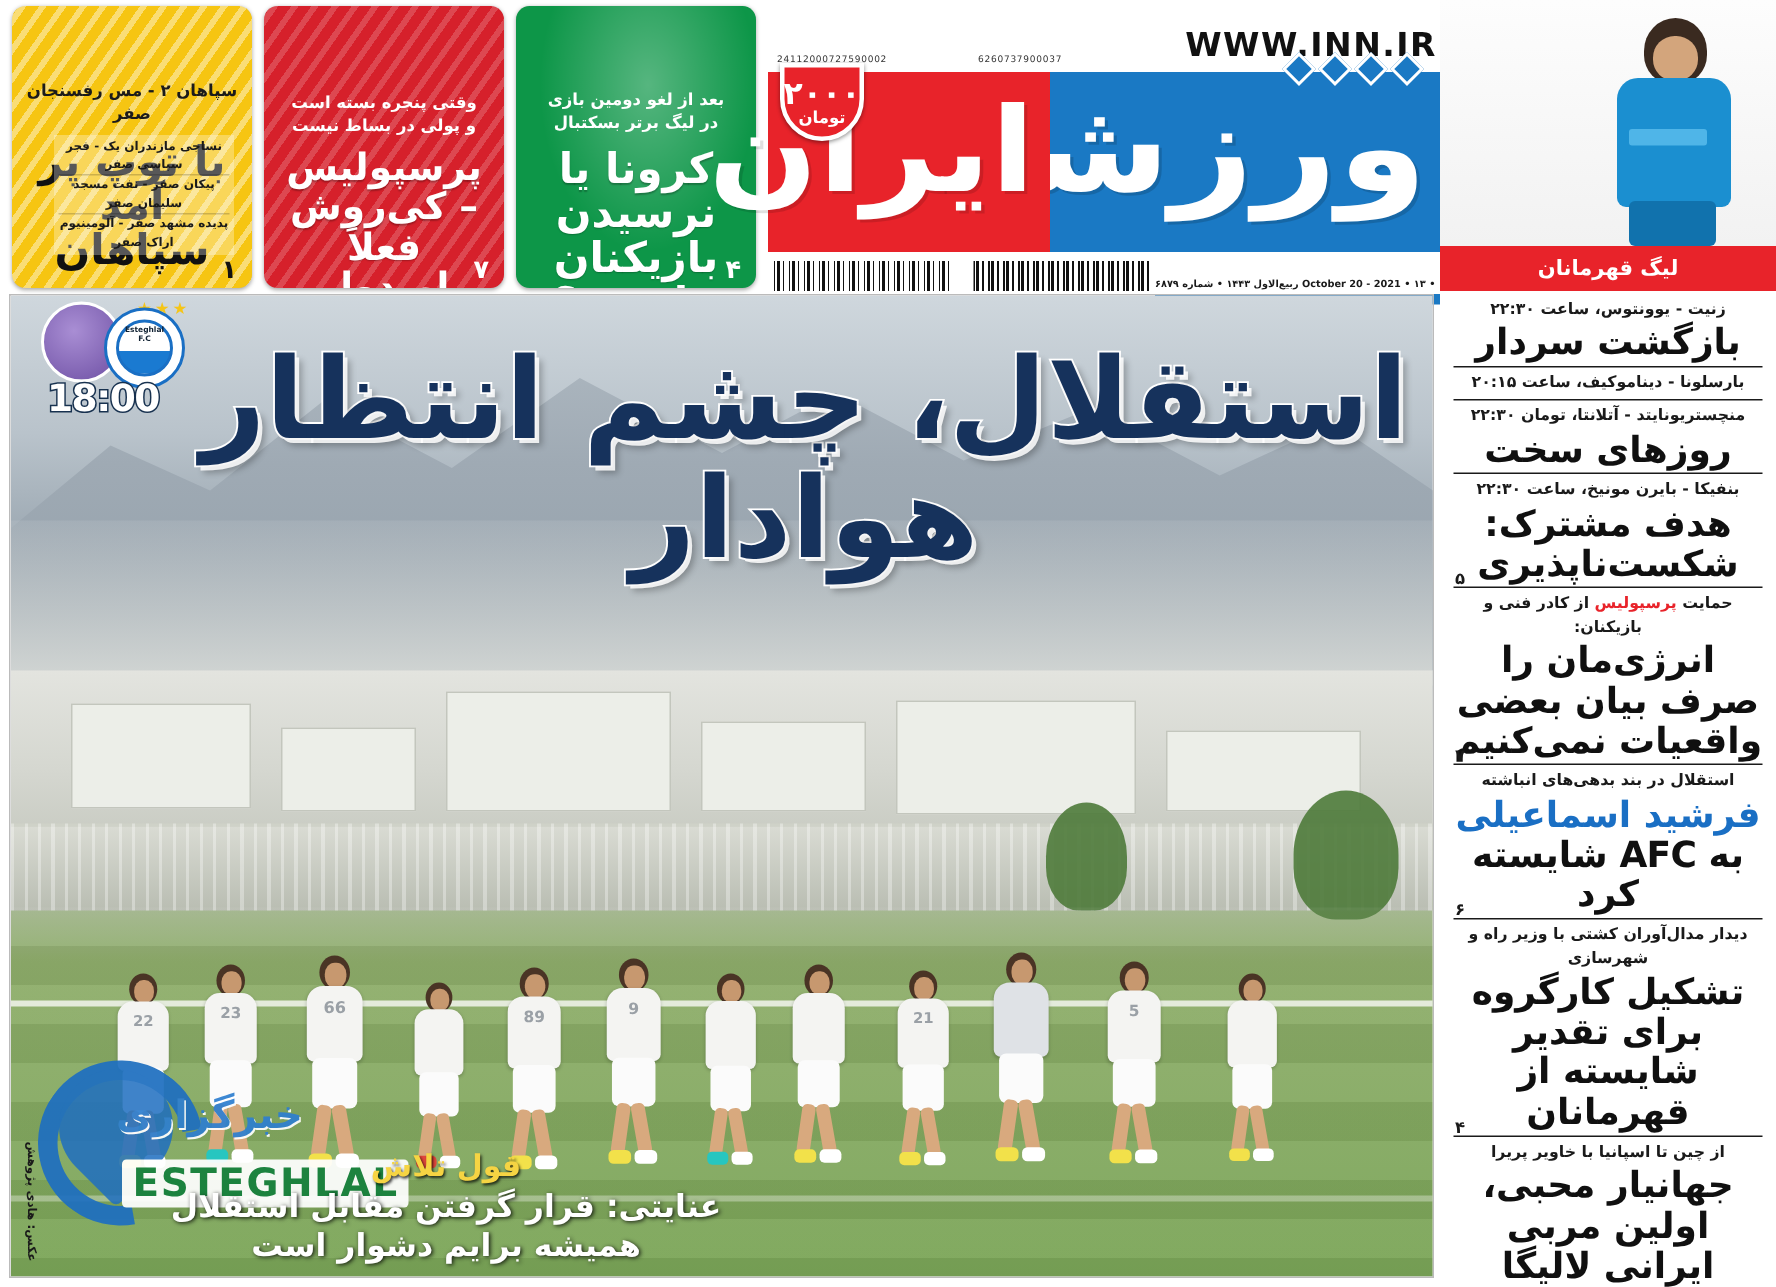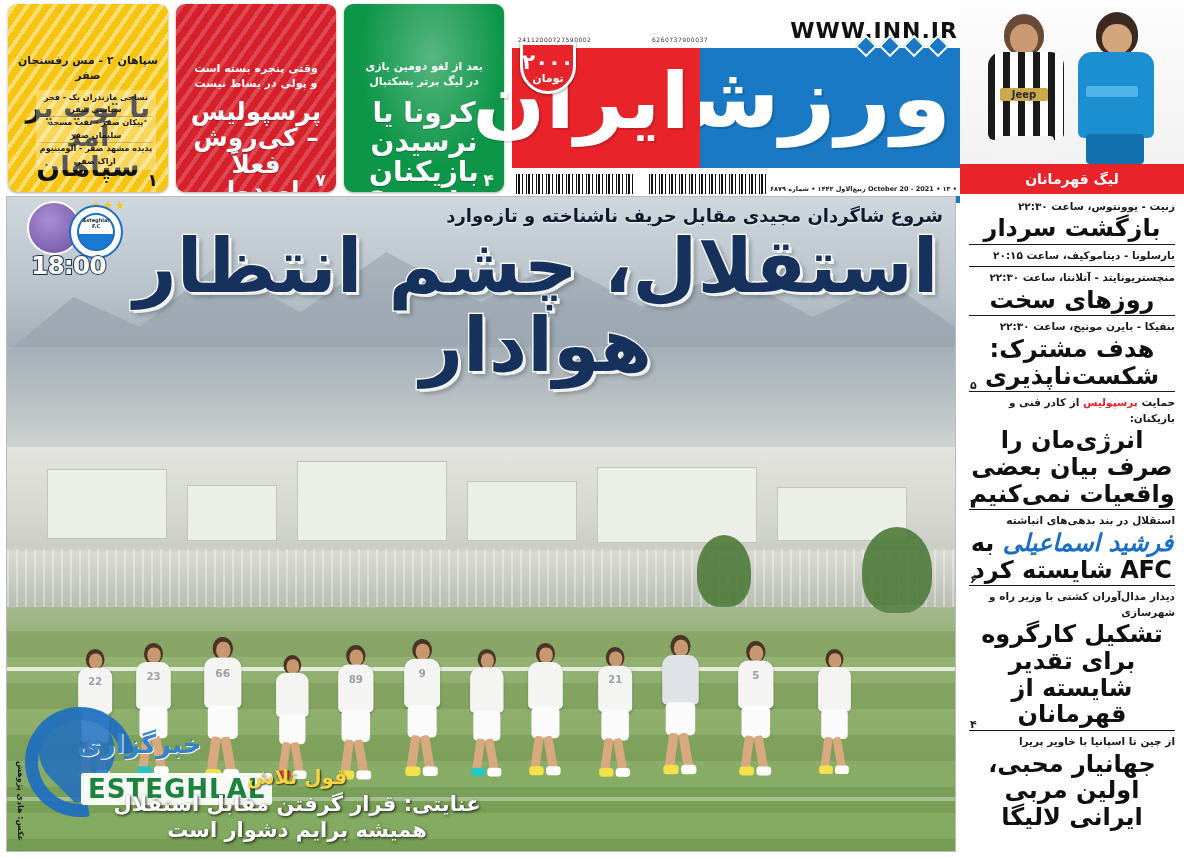--- a/index.html
+++ b/index.html
@@ -114,26 +114,26 @@
      border-radius:2px; }
   .pl-b .shorts { position:absolute; left:12px; top:122px; width:58px; height:30px; background:#1172ad;
      border-radius:4px; }
 
   .cl-banner { width:224px; height:30px; background:#e8232a; color:#fff; font-size:14px;
      font-weight:bold; display:flex; align-items:center; justify-content:center; }
 
   .side-list { padding:2px 9px 0 9px; }
   .side-item { border-bottom:1.6px solid #1a1a1a; padding:3px 0 2px 0; position:relative; }
   .side-item:last-of-type { border-bottom:none; }
-  .side-kicker { font-size:10.5px; color:#1a1a1a; font-weight:bold; 
+  .side-kicker { font-size:10.5px; color:#1a1a1a; font-weight:bold; text-align:center;
      line-height:1.45; margin-bottom:1px; }
   .side-kicker .hl { color:#e8232a; }
   .side-title { font-size:24px; font-weight:bold; color:#101010; text-align:center;
      line-height:1.12; letter-spacing:-.5px; }
-  .side-title .blue { color:#1a6fc4;font-style:italic; }
+  .side-title .blue { color:#1a6fc4; }
   .side-pg { position:absolute; left:1px; bottom:-1px; font-size:11px; font-weight:bold; color:#1a1a1a; }
 
   
   .hero { position:absolute; left:6px; top:196px; width:950px; height:656px; overflow:hidden;
           border:1px solid #bbb; }
   .sky { position:absolute; inset:0;
      background:linear-gradient(180deg,#cfd7dd 0%,#b9c3cb 14%,#9aa6b0 26%,#8e99a3 36%,#cfd2cf 46%,#d7d9d2 52%,#a9b79b 60%,#8fae6b 68%,#7aa557 100%); }
   .mountains { position:absolute; left:0; top:0; width:100%; height:250px;
      background:linear-gradient(180deg,#b2bcc4 0%,#9ea9b3 45%,#93a0aa 100%);
      clip-path:polygon(0 62%,7% 40%,14% 52%,22% 28%,31% 46%,40% 22%,50% 42%,58% 26%,67% 44%,76% 30%,85% 48%,93% 34%,100% 52%,100% 100%,0 100%); opacity:.95; }
@@ -290,27 +290,20 @@
       <div class="dateline">
         <span>روزنامه صبح ایران • سال بیست و پنجم • چهارشنبه ۲۸ مهر ۱۴۰۰ • October 20 - 2021 • ۱۳ ربیع‌الاول ۱۴۴۳ • شماره ۶۸۷۹</span>
       </div>
       <div class="mast-footbar"></div>
     </div>
   </div>
 
   <div class="right-col">
 
     <div class="players">
-      <div class="pl pl-a">
-        <div class="head"></div>
-          <div class="face"></div>
-          <div class="body"></div>
-        <div class="jeep">Jeep</div>
-        <div class="shorts"></div>
-      </div>
       <div class="pl pl-b">
         <div class="head"></div>
           <div class="face"></div>
           <div class="body"></div>
         <div class="sponsor"></div>
           <div class="shorts"></div>
       </div>
     </div>
 
     <div class="cl-banner">لیگ قهرمانان</div>
@@ -320,21 +313,21 @@
       <div class="side-item">
         <div class="side-kicker">زنیت - یوونتوس، ساعت ۲۲:۳۰</div>
         <div class="side-title">بازگشت سردار</div>
       </div>
 
       <div class="side-item">
         <div class="side-kicker">بارسلونا - دیناموکیف، ساعت ۲۰:۱۵</div>
       </div>
 
       <div class="side-item">
-        <div class="side-kicker">منچستریونایتد - آتلانتا، ساعت ۲۲:۳۰</div>
+        <div class="side-kicker">منچستریونایتد - آتلانتا، تومان ۲۲:۳۰</div>
         <div class="side-title">روزهای سخت</div>
       </div>
 
       <div class="side-item">
         <div class="side-kicker">بنفیکا - بایرن مونیخ، ساعت ۲۲:۳۰</div>
         <div class="side-title">هدف مشترک: شکست‌ناپذیری</div>
         <div class="side-pg">۵</div>
       </div>
 
       <div class="side-item">
@@ -510,21 +503,20 @@
         <div class="f"></div>
         <div class="t"></div>
         <div class="num"></div>
         <div class="s"></div>
         <div class="l1"></div>
         <div class="l2"></div>
         <div class="b1"></div>
         <div class="b2"></div>
       </div>
 
-    <div class="hero-kicker">شروع شاگردان مجیدی مقابل حریف ناشناخته و تازه‌وارد</div>
     <div class="hero-title">استقلال، چشم انتظار هوادار</div>
 
     <div class="match-badge">
       <div class="mb-logo mb-hav"></div>
       <div class="mb-stars">★★★</div>
       <div class="mb-logo mb-est">
         <div class="in">Esteghlal F.C</div>
       </div>
       <div class="mb-time">18:00</div>
     </div>

